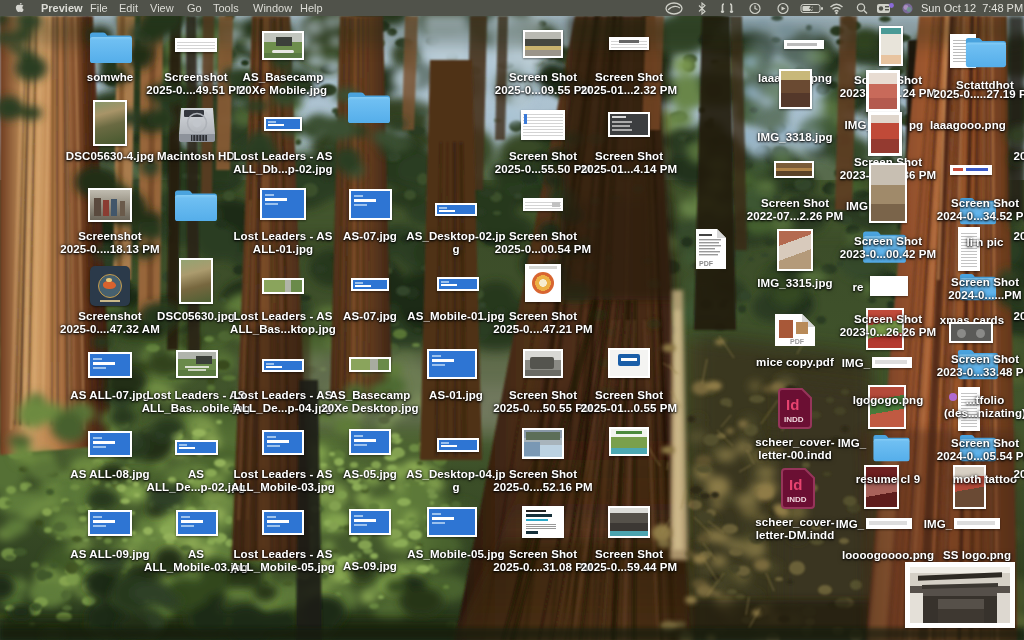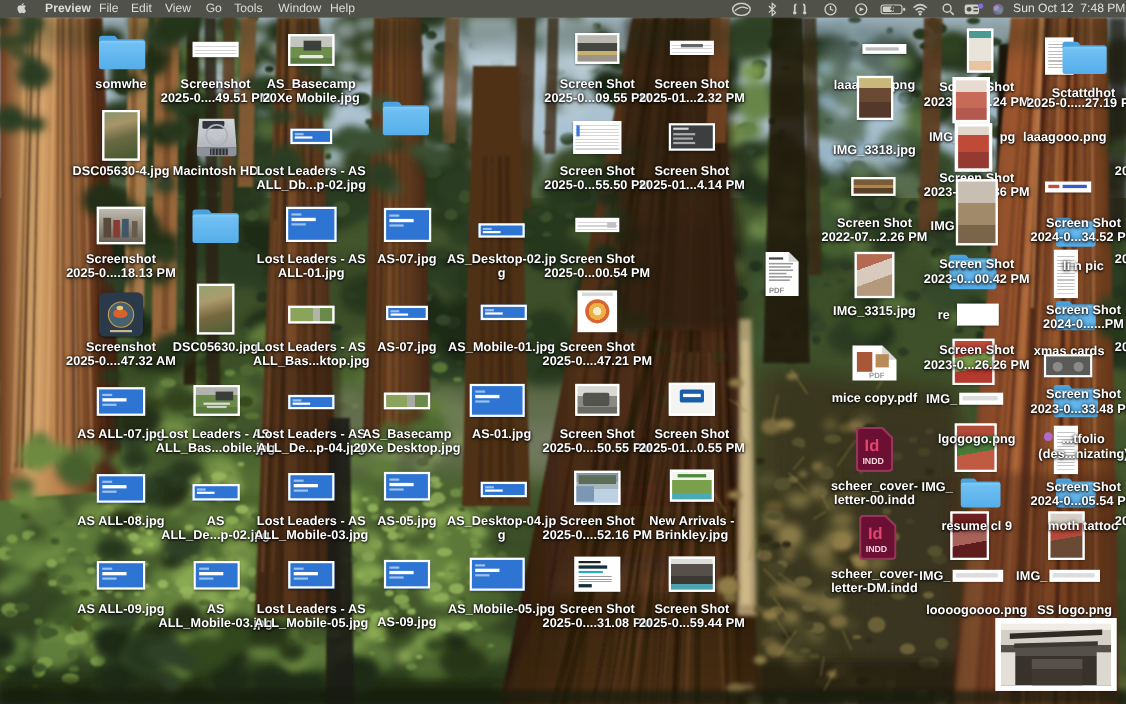--- a/index.html
+++ b/index.html
@@ -2322,21 +2322,20 @@
     <div class="th" style="left:608px;top:348px;width:38px;height:26px;border:2px solid #fff">
 <div style="position:absolute;inset:0;background:#f4f4f2"></div>
     </div>
     <div class="ic" style="left:618px;top:354px;width:22px;height:12px;background:#1a5ea8;border-radius:2px"></div>
     <div class="ic" style="left:621px;top:358px;width:16px;height:3px;background:#fff"></div>
     <div class="l" style="left:569px;top:389px;width:120px">Screen Shot<br>2025-01...0.55 PM</div>
     <div class="th" style="left:609px;top:427px;width:36px;height:25px;border:2px solid #fff">
 <div style="position:absolute;inset:0;background:linear-gradient(180deg,#f2f4ee 0 30%,#7aa04c 30% 78%,#4ca8b4 78% 100%)"></div>
     </div>
     <div class="ic" style="left:616px;top:431px;width:26px;height:3px;background:#4c8a3c"></div>
-    <div class="l" style="left:569px;top:468px;width:120px">New Arrivals -<br>Brinkley.jpg</div>
     <div class="th" style="left:608px;top:506px;width:38px;height:28px;border:2px solid #fff">
 <div style="position:absolute;inset:0;background:linear-gradient(180deg,#dcdcd8 0 18%,#55514a 18% 55%,#3c3834 55% 82%,#4ba4b0 82% 100%)"></div>
     </div>
     <div class="l" style="left:569px;top:548px;width:120px">Screen Shot<br>2025-0...59.44 PM</div>
     <div class="ic" style="left:695px;top:228px;width:32px;height:42px">
 <svg width="32" height="42" viewBox="0 0 32 42">
 <path d="M1 1 L22 1 L31 10 L31 41 L1 41 Z" fill="#fff"></path>
 <path d="M22 1 L22 10 L31 10 Z" fill="#d8d8d8"></path>
 <rect x="4" y="6" width="13" height="2" fill="#444"></rect>
         <rect x="4" y="11" width="22" height="1.4" fill="#999"></rect>

